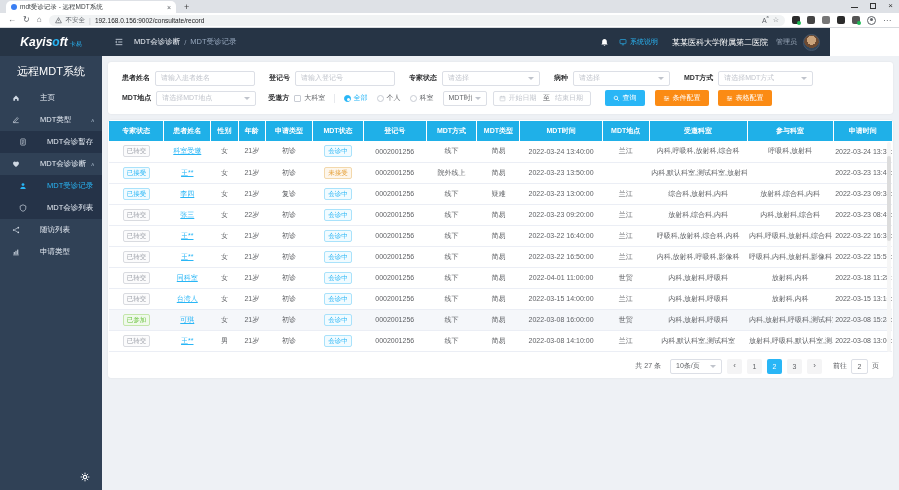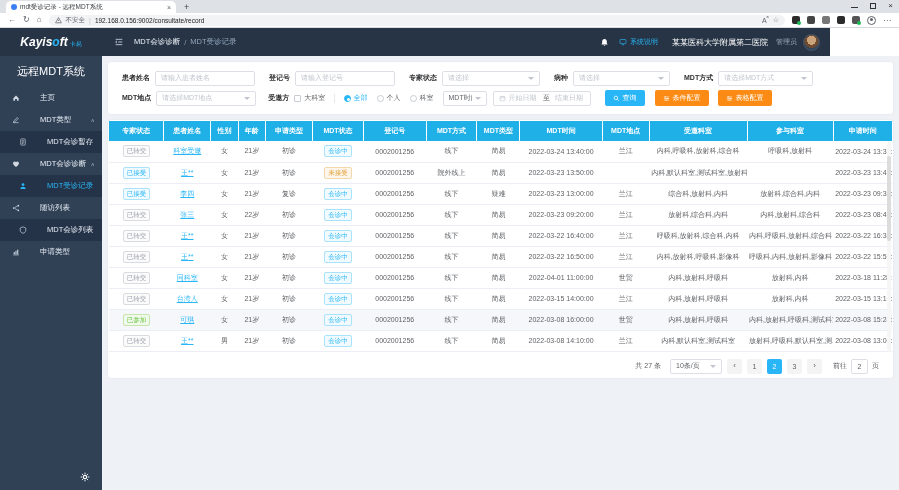--- a/index.html
+++ b/index.html
@@ -243,38 +243,38 @@
       </div>
       <div class="menu-item sub active">
         <span class="mi-icon">
           <svg viewBox="0 0 12 12">
             <circle cx="6" cy="3.9" r="2.1" fill="currentColor"></circle>
             <path d="M1.9 10.4c.4-2.1 2.1-3.2 4.1-3.2s3.7 1.1 4.1 3.2z" fill="currentColor"></path>
           </svg>
         </span>
         <span class="mi-label">MDT受诊记录</span>
       </div>
+      <div class="menu-item sub">
+        <span class="mi-icon">
+          <svg viewBox="0 0 12 12">
+            <path d="M6 1.2 10.2 3v3.1c0 2.6-1.7 4.2-4.2 4.8-2.5-.6-4.2-2.2-4.2-4.8V3z" fill="none" stroke="currentColor"></path>
+          </svg>
+        </span>
+        <span class="mi-label">MDT会诊列表</span>
+      </div>
       <div class="menu-item">
         <span class="mi-icon">
           <svg viewBox="0 0 12 12">
             <circle cx="9.4" cy="2.6" r="1.3" fill="currentColor"></circle>
             <circle cx="2.6" cy="6" r="1.3" fill="currentColor"></circle>
             <circle cx="9.4" cy="9.4" r="1.3" fill="currentColor"></circle>
             <path d="M3.8 5.4 8.2 3.2M3.8 6.6l4.4 2.2" stroke="currentColor" fill="none"></path>
           </svg>
         </span>
         <span class="mi-label">随访列表</span>
-      </div>
-      <div class="menu-item sub">
-        <span class="mi-icon">
-          <svg viewBox="0 0 12 12">
-            <path d="M6 1.2 10.2 3v3.1c0 2.6-1.7 4.2-4.2 4.8-2.5-.6-4.2-2.2-4.2-4.8V3z" fill="none" stroke="currentColor"></path>
-          </svg>
-        </span>
-        <span class="mi-label">MDT会诊列表</span>
       </div>
       <div class="menu-item">
         <span class="mi-icon">
           <svg viewBox="0 0 12 12">
             <path d="M1.8 10.4h8.4" stroke="currentColor"></path>
             <rect x="2.6" y="6" width="1.6" height="3.6" fill="currentColor"></rect>
             <rect x="5.2" y="4.2" width="1.6" height="5.4" fill="currentColor"></rect>
             <rect x="7.8" y="2.4" width="1.6" height="7.2" fill="currentColor"></rect>
           </svg>
         </span>

